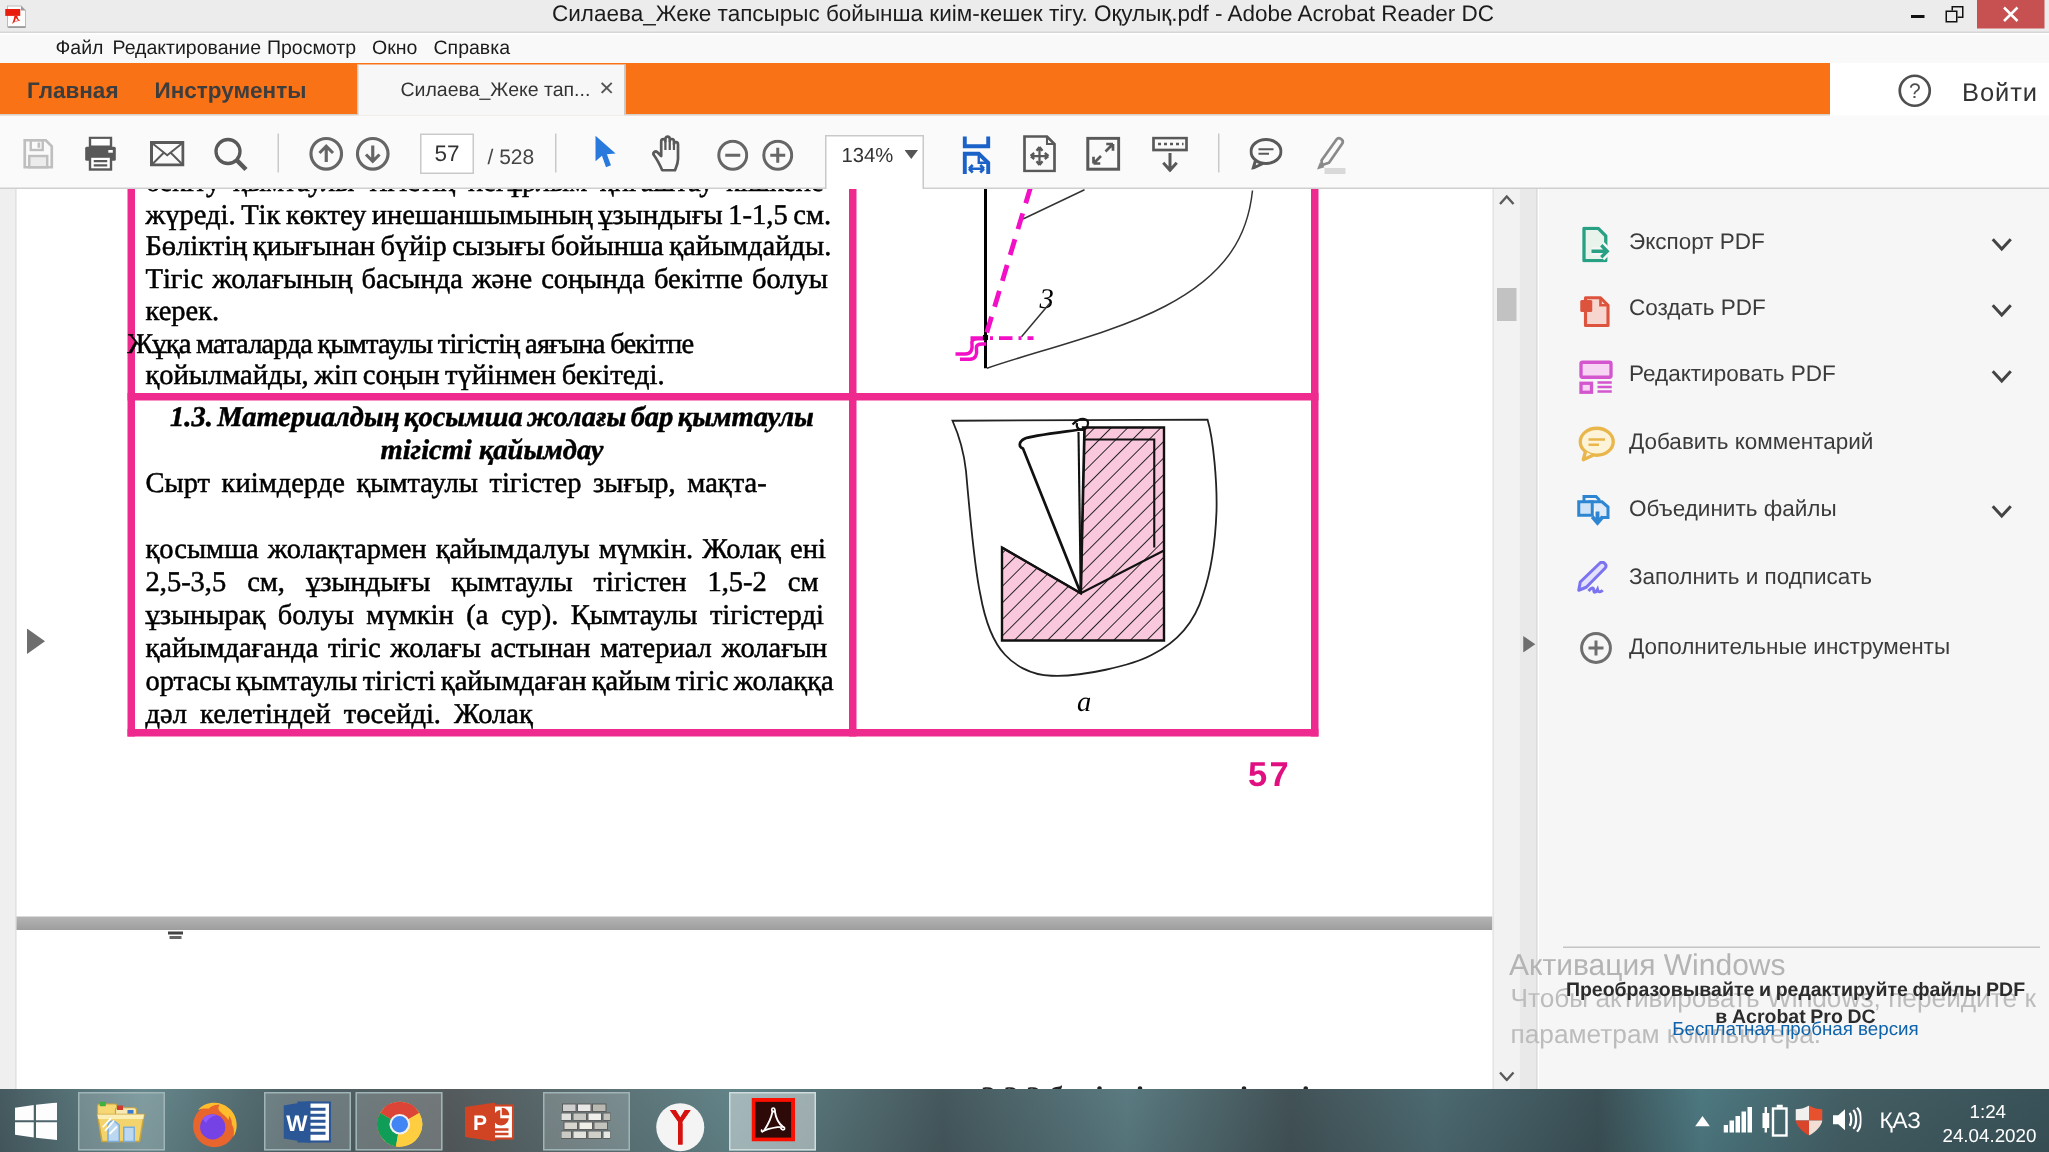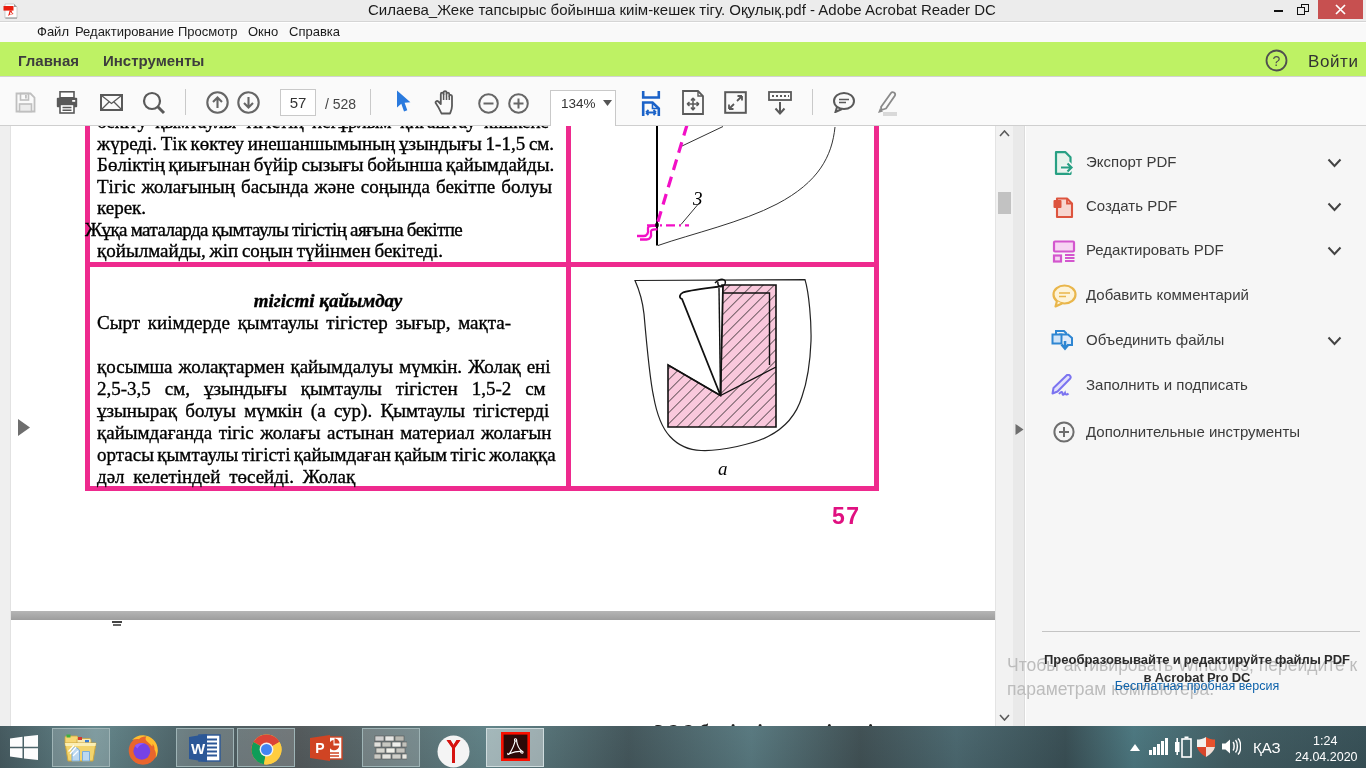--- a/index.html
+++ b/index.html
@@ -10,21 +10,21 @@
   #titlebar { position:absolute; left:0; top:0; width:1366px; height:22px; background:#ececec; border-bottom:1px solid #d5d5d5; }
   #title { position:absolute; left:368px; top:0.5px; font-size:15px; color:#1b1b1b; }
   #mini { position:absolute; left:1274px; top:10px; width:9px; height:2px; background:#111; }
   #restore { position:absolute; left:1301px; top:3.5px; width:8px; height:8px; border:1.4px solid #111; background:#ececec; }
   #restore2 { position:absolute; left:1297px; top:7px; width:8px; height:8px; border:1.4px solid #111; background:#ececec; }
   #closebtn { position:absolute; left:1318px; top:0; width:45px; height:19px; background:#c75050; color:#fff; text-align:center; font-size:12px; line-height:18px; }
   
   #menubar { position:absolute; left:0; top:23px; width:1366px; height:19px; background:#f9f9f9; font-size:13px; color:#1b1b1b; }
   #menubar span { position:absolute; top:1px;margin-left:24px; }
   
-  #tabbar { position:absolute; left:0; top:42px; width:1366px; height:35px; background:#bef264; border-bottom:1px solid #d2d2d2;text-decoration:underline; }
+  #tabbar { position:absolute; left:0; top:42px; width:1220px; height:35px; background:#f97316; border-bottom:1px solid #d2d2d2;text-decoration:underline; }
   #tabbar .lbl { position:absolute; top:10px; font-size:15px; font-weight:bold; color:#3d3d3d; }
   #activetab { position:absolute; left:238px; top:1px; width:179px; height:34px; background:#f7f7f7; border-left:1px solid #cbcbcb; border-right:1px solid #cbcbcb; }
   #activetab .t { position:absolute; left:28px; top:9px; font-size:13px; font-weight:normal; color:#333; }
   #activetab .x { position:absolute; left:160px; top:8px; font-size:13px; color:#555; }
   #signin { position:absolute; left:1308px; top:10px; font-size:17px; letter-spacing:0.6px; color:#333; }
   
   #toolbar { position:absolute; left:0; top:77px; width:1366px; height:49px; background:#fafafa; border-bottom:1px solid #cfcfcf; }
   .tsep { position:absolute; top:12px; width:1px; height:26px; background:#c9c9c9; }
   #pagebox { position:absolute; left:280px; top:12px; width:36px; height:27px; background:#fff; border:1px solid #c9c9c9; text-align:center; font-size:15px; color:#333; line-height:25px; }
   #pagecount { position:absolute; left:325px; top:19px; font-size:14px; color:#444; }
@@ -77,20 +77,24 @@
     <span style="left:13px">Файл</span>
     <span style="left:51px">Редактирование</span>
     <span style="left:154px">Просмотр</span>
     <span style="left:224px">Окно</span>
     <span style="left:265px">Справка</span>
   </div>
 
   <div id="tabbar">
     <span class="lbl" style="left:18px">Главная</span>
     <span class="lbl" style="left:103px">Инструменты</span>
+    <div id="activetab">
+      <span class="t">Силаева_Жеке тап...</span>
+      <span class="x">✕</span>
+    </div>
     <svg class="abs" style="left:1265px;top:7px" width="23" height="23" viewBox="0 0 23 23">
       <circle cx="11.5" cy="11.5" r="10" fill="none" stroke="#4f4f4f" stroke-width="1.8"></circle>
       <text x="11.5" y="16.5" font-size="14" text-anchor="middle" fill="#4f4f4f" font-family="Liberation Sans">?</text>
     </svg>
     <span id="signin">Войти</span>
   </div>
 
   <div id="toolbar">
 
     <svg class="abs" style="left:15px;top:15px" width="21" height="21" viewBox="0 0 21 21">
@@ -206,20 +210,21 @@
     <div class="mg" style="left:85px;top:360px;width:794px;height:5px"></div>
 
     <div class="bline" style="top:-14.7px;word-spacing:3.7px">бекіту қымтаулы тігістің неғұрлым қиғаштау кішкене</div>
     <div class="bline" style="top:6.8px;word-spacing:-1px">жүреді. Тік көктеу инешаншымының ұзындығы 1-1,5 см.</div>
     <div class="bline" style="top:28.3px;word-spacing:-1.1px">Бөліктің қиығынан бүйір сызығы бойынша қайымдайды.</div>
     <div class="bline" style="top:49.8px;word-spacing:1.3px">Тігіс жолағының басында және соңында бекітпе болуы</div>
     <div class="bline" style="top:71.3px">керек.</div>
     <div class="bline" style="left:85px;top:92.8px;word-spacing:-0.5px;letter-spacing:-0.55px">Жұқа маталарда қымтаулы тігістің аяғына бекітпе</div>
     <div class="bline" style="top:114.3px;word-spacing:-1px">қойылмайды, жіп соңын түйінмен бекітеді.</div>
 
+    <div class="bline" style="left:90px;width:476px;top:141.8px;text-align:center;font-weight:bold;font-style:italic;word-spacing:-1.8px">1.3. Материалдың қосымша жолағы бар қымтаулы</div>
     <div class="bline" style="left:90px;width:476px;top:163.8px;text-align:center;font-weight:bold;font-style:italic">тігісті қайымдау</div>
     <div class="bline" style="top:185.8px;word-spacing:3px">Сырт киімдерде қымтаулы тігістер зығыр, мақта-</div>
     <div class="bline" style="top:229.8px;word-spacing:1.3px">қосымша жолақтармен қайымдалуы мүмкін. Жолақ ені</div>
     <div class="bline" style="top:251.8px;word-spacing:9.2px">2,5-3,5 см, ұзындығы қымтаулы тігістен 1,5-2 см</div>
     <div class="bline" style="top:273.8px;word-spacing:3.6px">ұзынырақ болуы мүмкін (а сур). Қымтаулы тігістерді</div>
     <div class="bline" style="top:295.8px;word-spacing:1.7px">қайымдағанда тігіс жолағы астынан материал жолағын</div>
     <div class="bline" style="top:317.8px;word-spacing:-1.3px">ортасы қымтаулы тігісті қайымдаған қайым тігіс жолаққа</div>
     <div class="bline" style="top:339.8px;word-spacing:4px">дәл келетіндей төсейді. Жолақ</div>
 
     <svg class="abs" style="left:571px;top:0" width="303" height="136" viewBox="0 0 303 136">
@@ -333,20 +338,21 @@
       <span class="ritem" style="top:250px">Заполнить и подписать</span>
 
       <svg class="abs" style="left:27px;top:295px" width="22" height="22" viewBox="0 0 22 22">
         <circle cx="11" cy="11" r="9.6" fill="none" stroke="#6e6e6e" stroke-width="2"></circle>
         <path d="M11 6 L11 16 M6 11 L16 11" stroke="#6e6e6e" stroke-width="2"></path>
       </svg>
       <span class="ritem" style="top:297px">Дополнительные инструменты</span>
     </div>
 
     <div class="abs" style="left:1042px;top:505px;width:318px;height:1px;background:#c4c4c4"></div>
+    <div class="abs" style="left:1006px;top:507px;font-size:20px;color:#b4b4b4">Активация Windows</div>
     <div class="abs" style="left:1007px;top:529px;font-size:17.5px;color:#bcbcbc">Чтобы активировать Windows, перейдите к</div>
     <div class="abs" style="left:1007px;top:553px;font-size:17.5px;color:#bcbcbc">параметрам компьютера.</div>
     <div class="abs" style="left:1032px;top:525px;width:330px;text-align:center;font-size:13px;word-spacing:-0.5px;font-weight:bold;color:#2b2b2b;line-height:17.5px">Преобразовывайте и редактируйте файлы PDF<br>в Acrobat Pro DC</div>
     <div class="abs" style="left:1032px;top:553px;width:330px;text-align:center;font-size:12.5px;color:#0d62ab">Бесплатная пробная версия</div>
   </div>
 
   <div id="taskbar">
 
     <svg class="abs" style="left:10px;top:9px" width="28" height="25" viewBox="0 0 28 25">
       <path d="M0 3.5 L12.5 1.7 L12.5 11.8 L0 11.8 Z M14 1.5 L28 0 L28 11.8 L14 11.8 Z M0 13.2 L12.5 13.2 L12.5 23.3 L0 21.5 Z M14 13.2 L28 13.2 L28 25 L14 23.5 Z" fill="#fdfdfd"></path>

